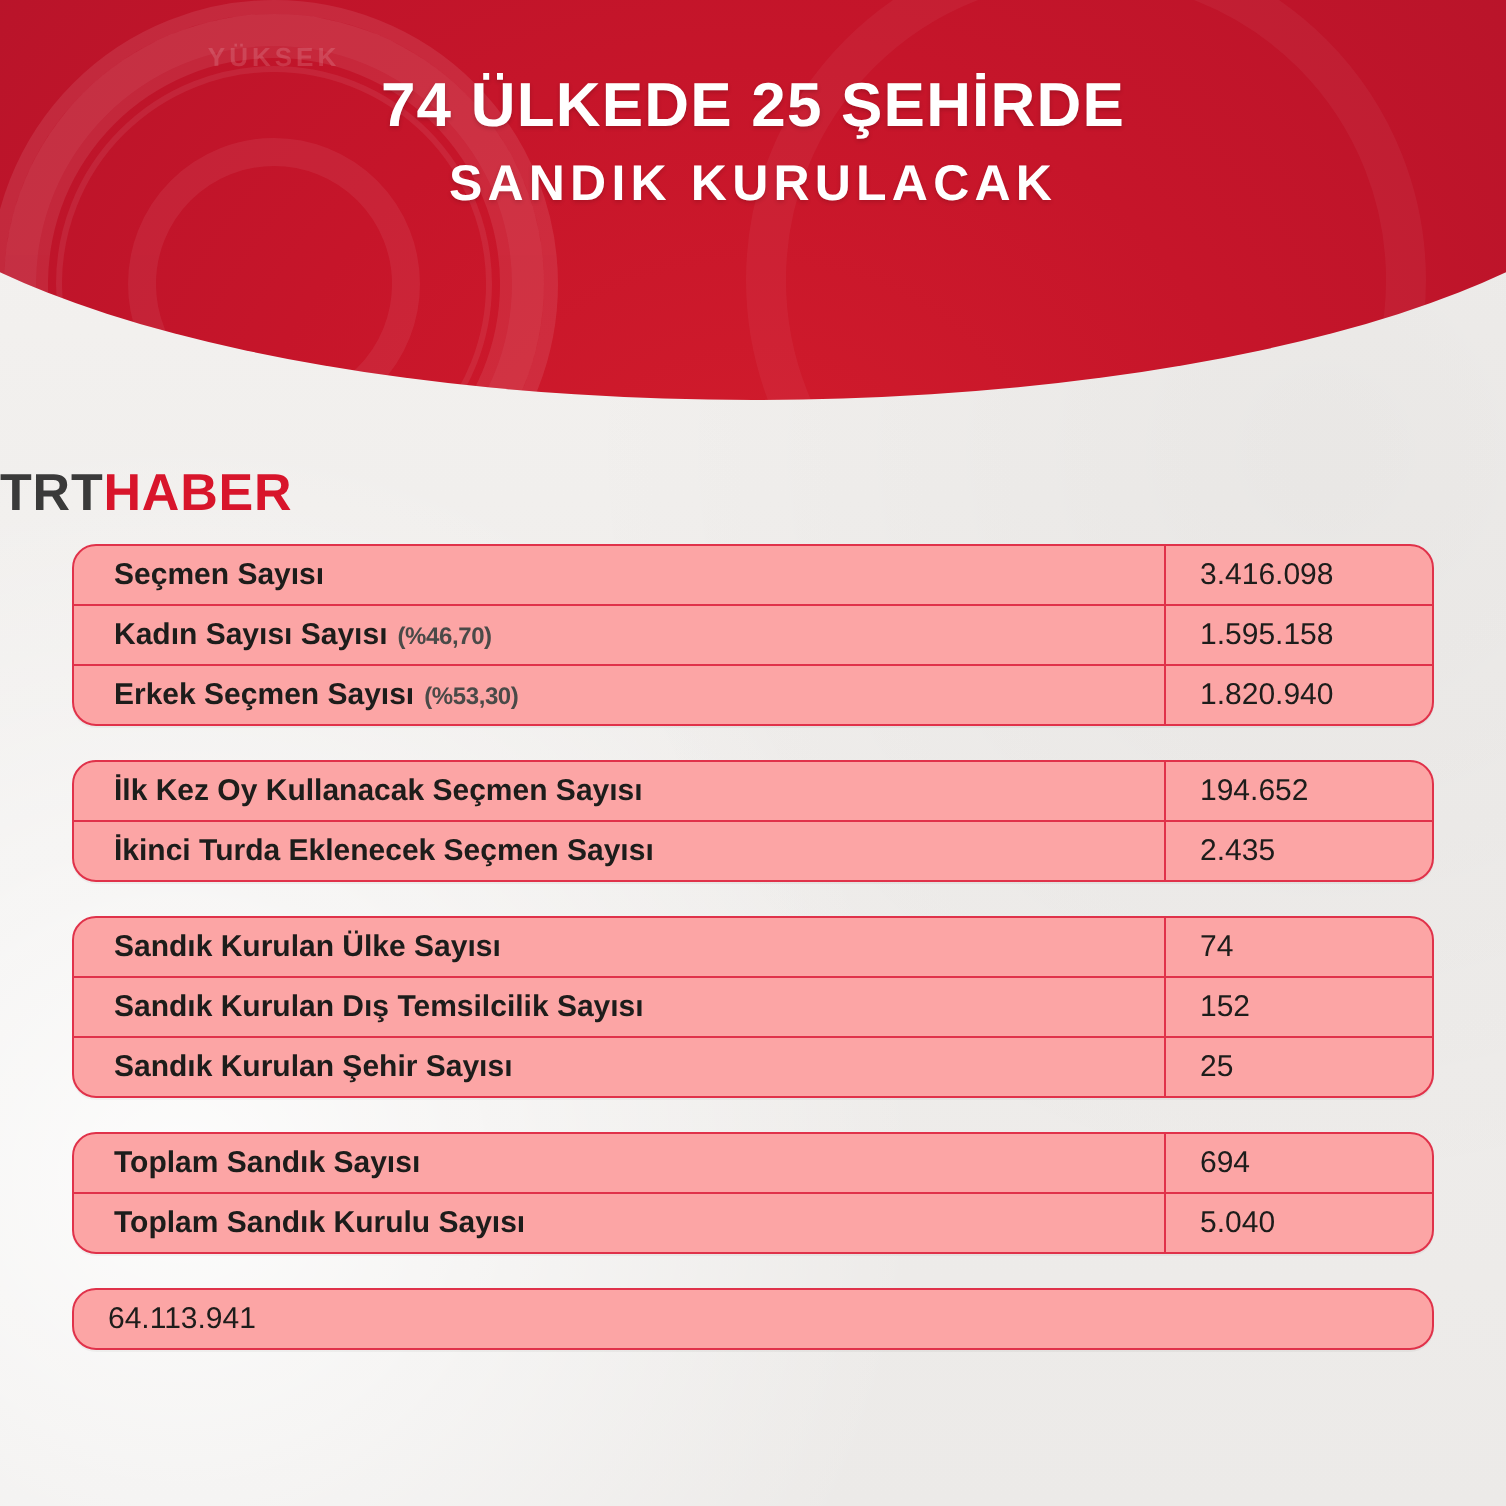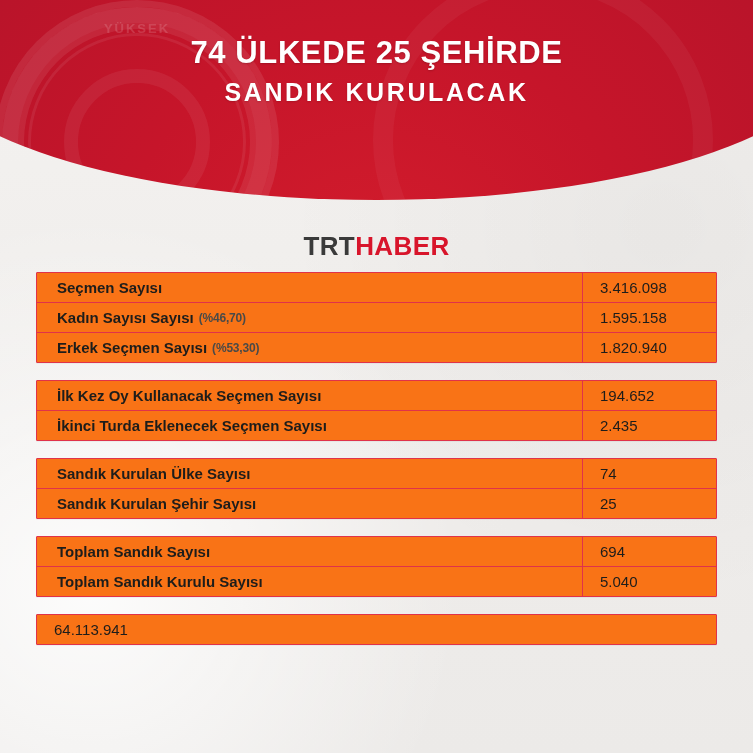--- a/index.html
+++ b/index.html
@@ -113,41 +113,40 @@
     letter-spacing: 2.6px;
     text-shadow: 0 1px 2px rgba(0,0,0,0.15);
   }
 
   
   .logo {
     position: absolute;
     top: 231px;
     left: 0;
     width: 100%;
-    text-align: center;
     font-size: 26px;
     font-weight: bold;
     letter-spacing: 0.4px;
   }
   .logo .trt { color: #3a3a3a; }
   .logo .haber { color: #d8152b; }
 
   
   .tables {
     position: absolute;
     top: 272px;
     left: 36px;
     width: 681px;
   }
   .group {
     margin-bottom: 17px;
     border: 1.6px solid #e0324a;
-    border-radius: 1px;
+    border-radius: 12px;
     overflow: hidden;
-    background: #f97316;
+    background: #fca5a5;
     box-shadow: 0 1px 0 rgba(0,0,0,0.04);
   }
   .row {
     display: flex;
     align-items: stretch;
     height: 29px;
     border-bottom: 1.2px solid #e0324a;
   }
   .row:last-child { border-bottom: none; }
   .row .label {
@@ -245,20 +244,26 @@
 
   <div class="group">
     <div class="row">
       <div class="label">
         <span>Sandık Kurulan Ülke Sayısı</span>
       </div>
       <div class="value">74</div>
     </div>
     <div class="row">
       <div class="label">
+        <span>Sandık Kurulan Dış Temsilcilik Sayısı</span>
+      </div>
+      <div class="value">152</div>
+    </div>
+    <div class="row">
+      <div class="label">
         <span>Sandık Kurulan Şehir Sayısı</span>
       </div>
       <div class="value">25</div>
     </div>
   </div>
 
   <div class="group">
     <div class="row">
       <div class="label">
         <span>Toplam Sandık Sayısı</span>

